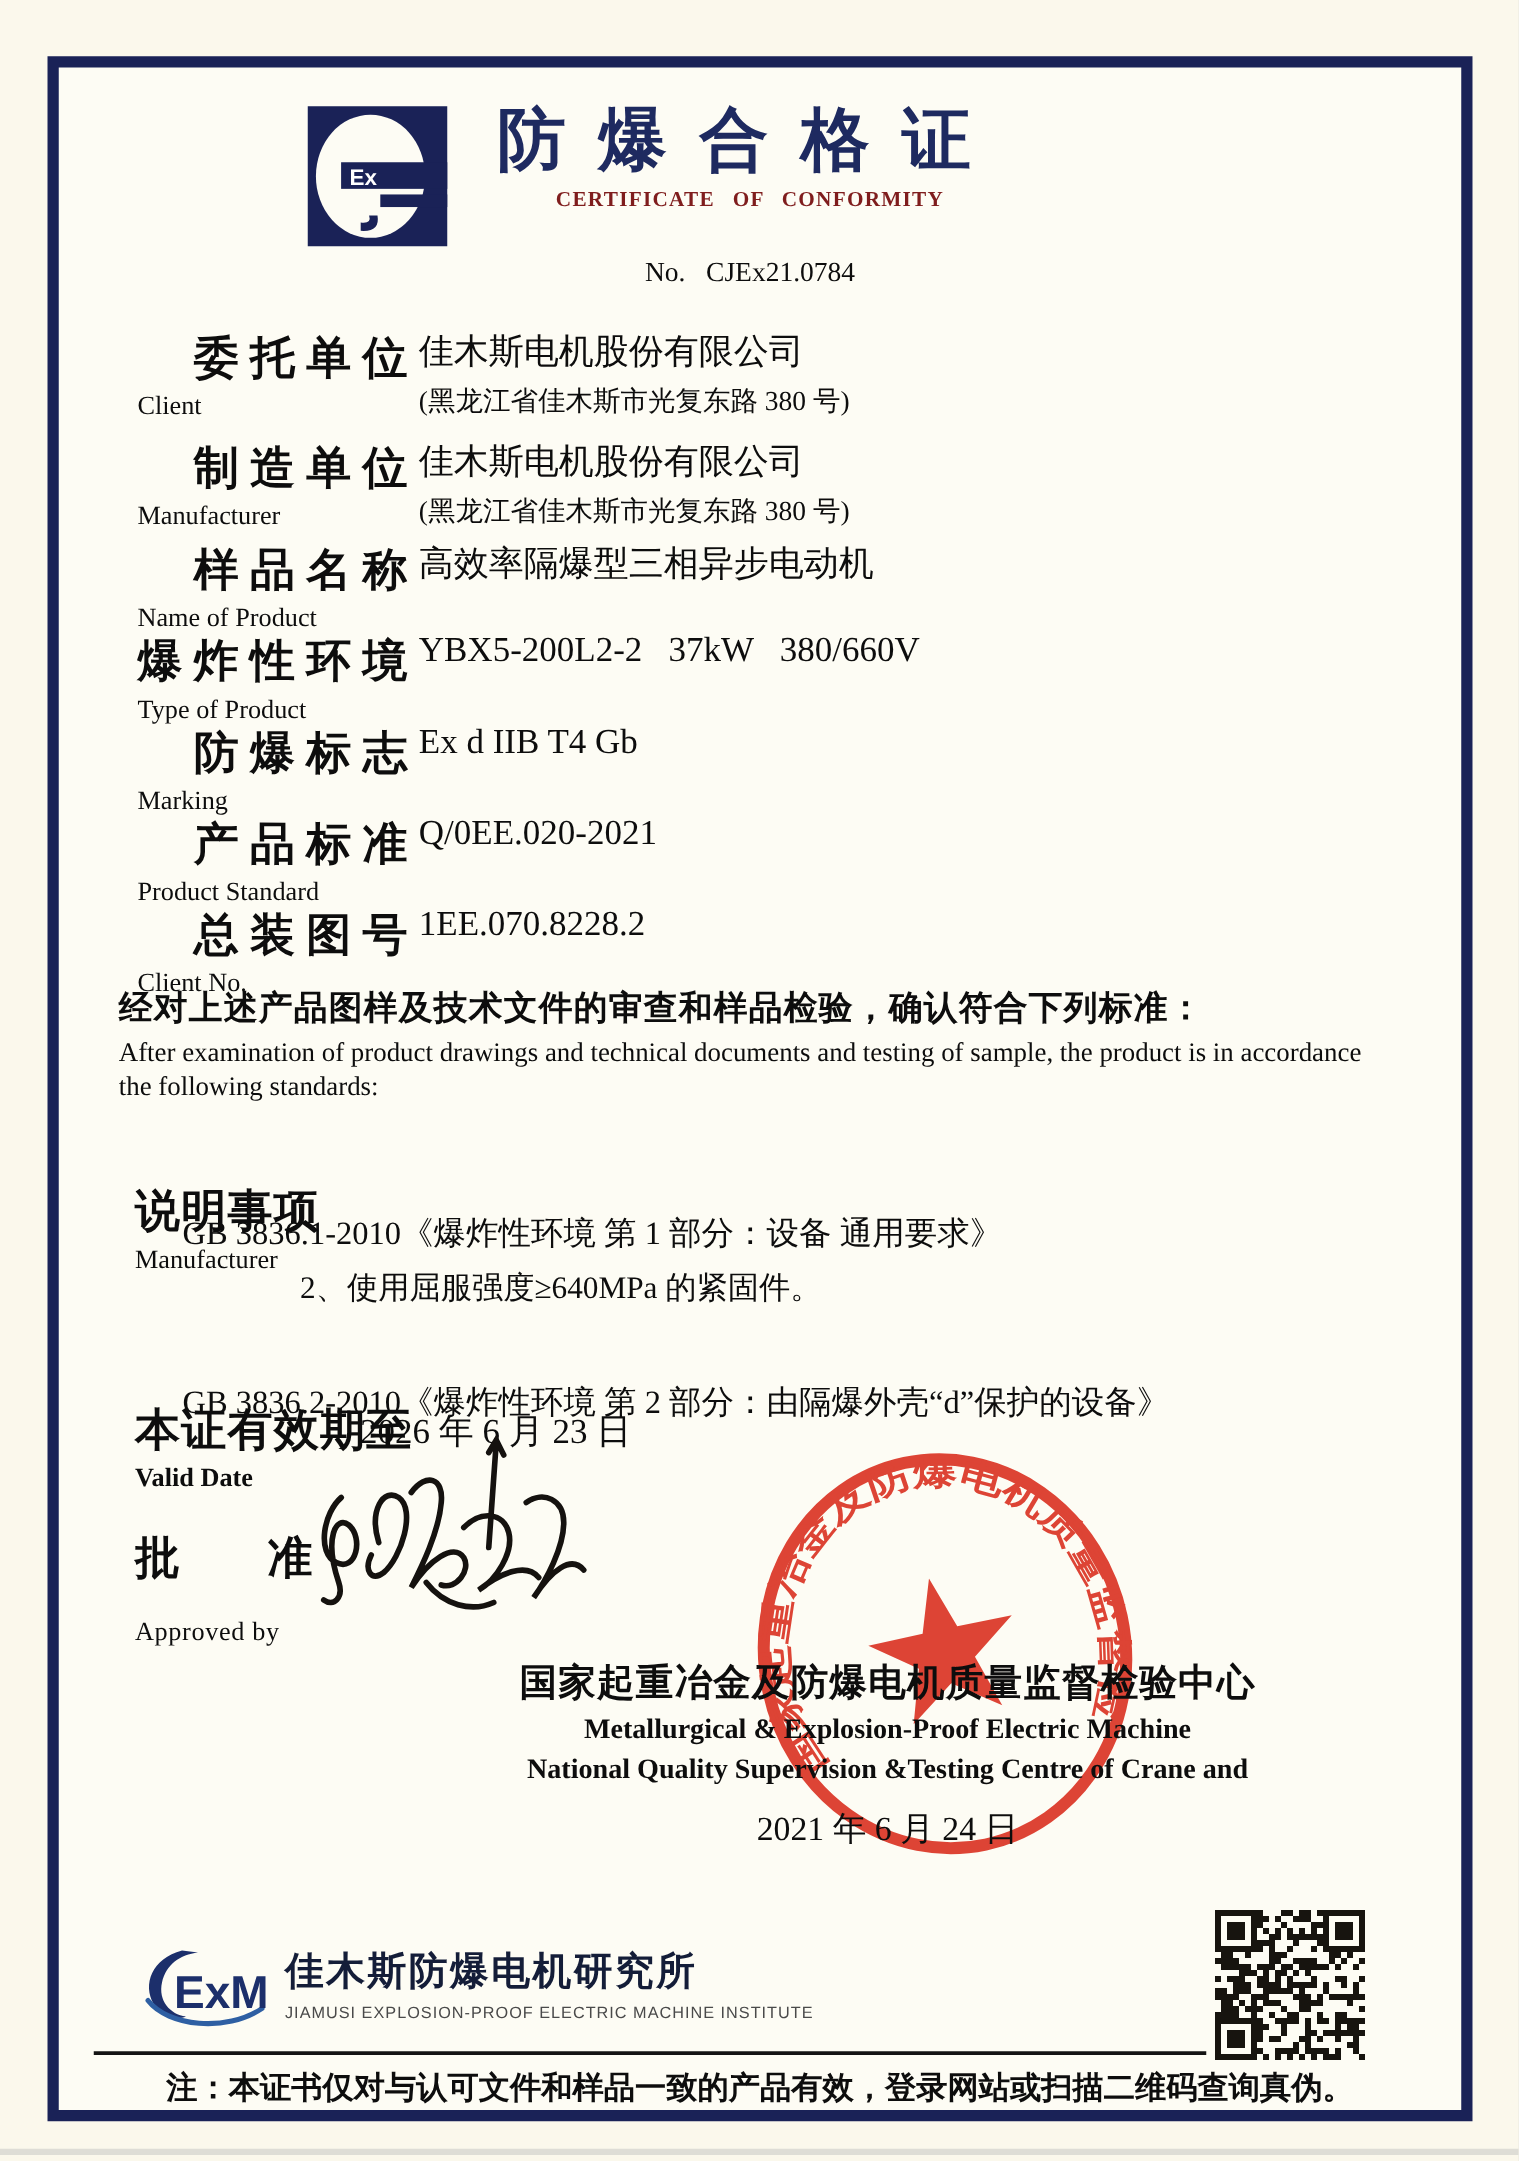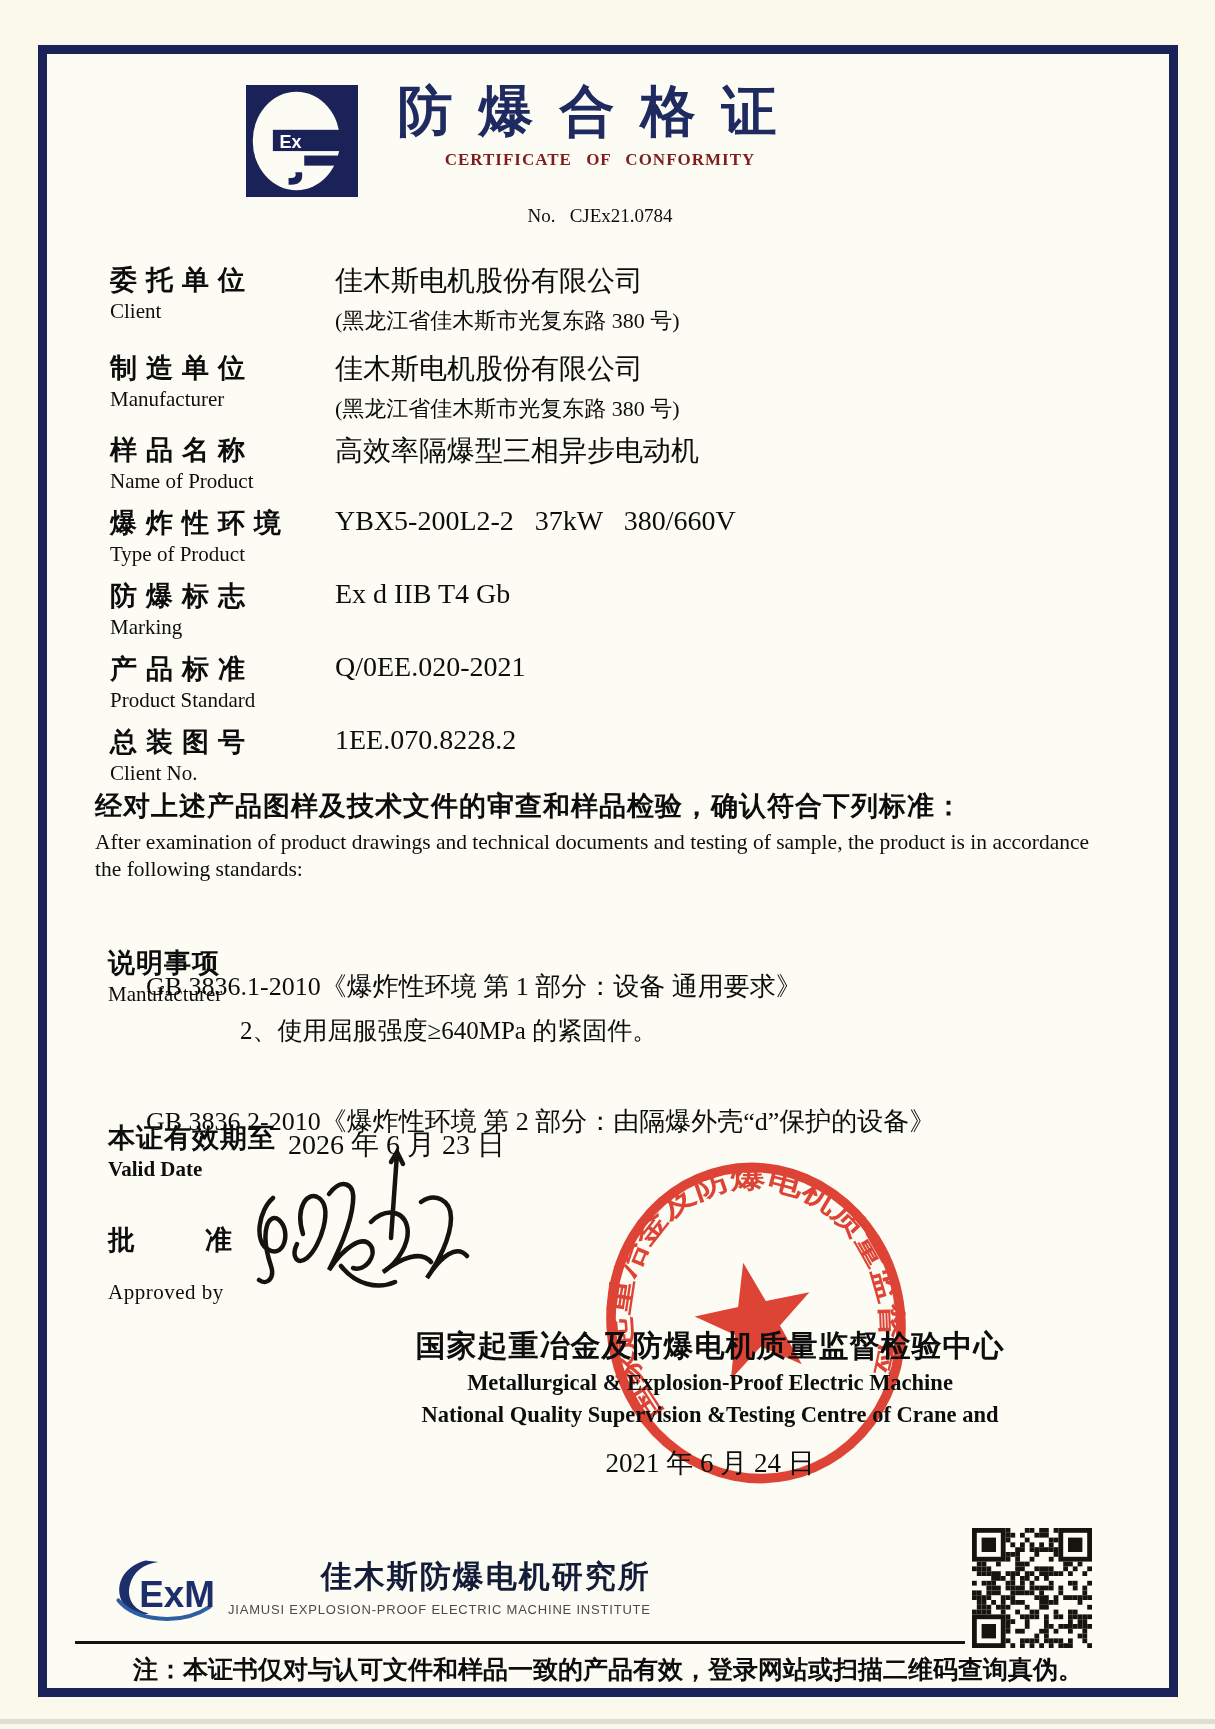--- a/index.html
+++ b/index.html
@@ -9,27 +9,27 @@
          border:9px solid #1a2257;background:#fdfcf4;box-sizing:border-box;}
   .abs{position:absolute;}
 
   
   .logo-ex{left:246px;top:84px;width:112px;height:114px;}
   .title-block{left:350px;top:80px;width:500px;text-align:center;}
   .title-cn{font-family:"DejaVu Serif","Liberation Serif",serif;font-weight:bold;
             font-size:55px;line-height:62px;color:#1e2a60;letter-spacing:26px;white-space:nowrap;}
   .title-en{margin-top:8px;font-weight:bold;font-size:17px;color:#7f1d1d;
             letter-spacing:1px;word-spacing:9px;white-space:nowrap;}
-  .no-line{left:350px;top:205px;width:500px;text-align:center;font-size:19px;white-space:pre-wrap;}
+  .no-line{left:350px;top:205px;width:500px;text-align:center;font-size:22px;white-space:pre-wrap;}
 
   
   .field-row{position:absolute;left:110px;display:flex;}
   .f-labels{width:225px;flex:0 0 225px;}
-  .lbl-cn{font-family:"Liberation Sans",sans-serif;font-weight:bold;font-size:27px;
-          letter-spacing:9px;white-space:nowrap;}
+  .lbl-cn{font-family:"Liberation Sans",sans-serif;font-weight:bold;font-size:36px;
+          letter-spacing:9px;white-space:nowrap;text-align:right;}
   .lbl-en{font-size:21px;margin-top:1px;}
   .val{font-size:28px;white-space:pre-wrap;}
   .val2{font-size:22px;margin-top:6px;white-space:pre-wrap;}
 
   
   .stmt{left:95px;top:788px;width:1008px;}
   .stmt-cn{font-family:"Liberation Sans",sans-serif;font-weight:bold;font-size:27px;letter-spacing:1px;}
   .stmt-en{font-size:21.5px;line-height:27px;margin-top:5px;}
   .standards{left:146px;top:874px;width:960px;font-size:26px;line-height:45px;white-space:pre-wrap;}
 
@@ -49,21 +49,21 @@
   .seal{left:588px;top:1140px;width:336px;height:366px;mix-blend-mode:multiply;opacity:.92;}
 
   
   .centre{left:360px;top:1326px;width:700px;text-align:center;}
   .centre-cn{font-family:"Liberation Sans",sans-serif;font-weight:bold;font-size:30px;letter-spacing:1px;white-space:nowrap;}
   .centre-en{font-weight:bold;font-size:22.5px;line-height:32px;}
   .centre-date{margin-top:14px;font-size:27px;white-space:pre-wrap;}
 
   
   .jexm-logo{left:112px;top:1548px;width:112px;height:84px;}
-  .inst{left:228px;top:1556px;text-align:right;}
+  .inst{left:228px;top:1556px;}
   .inst-cn{font-family:"Liberation Sans",sans-serif;font-weight:bold;font-size:31px;
            letter-spacing:2px;color:#141d38;white-space:nowrap;}
   .inst-en{font-family:"Liberation Sans",sans-serif;font-size:13px;letter-spacing:0.8px;
            color:#4a4a4a;margin-top:4px;white-space:nowrap;}
   .contacts{left:598px;top:1523px;font-family:"Liberation Sans",sans-serif;font-size:22px;
             font-weight:600;line-height:40px;color:#141414;}
   .contacts .c-row{white-space:pre-wrap;}
   .qr{left:972px;top:1528px;width:120px;height:120px;}
   .rule{left:75px;top:1641px;width:890px;height:3px;background:#141414;}
   .note{left:40px;top:1653px;width:1136px;text-align:center;

